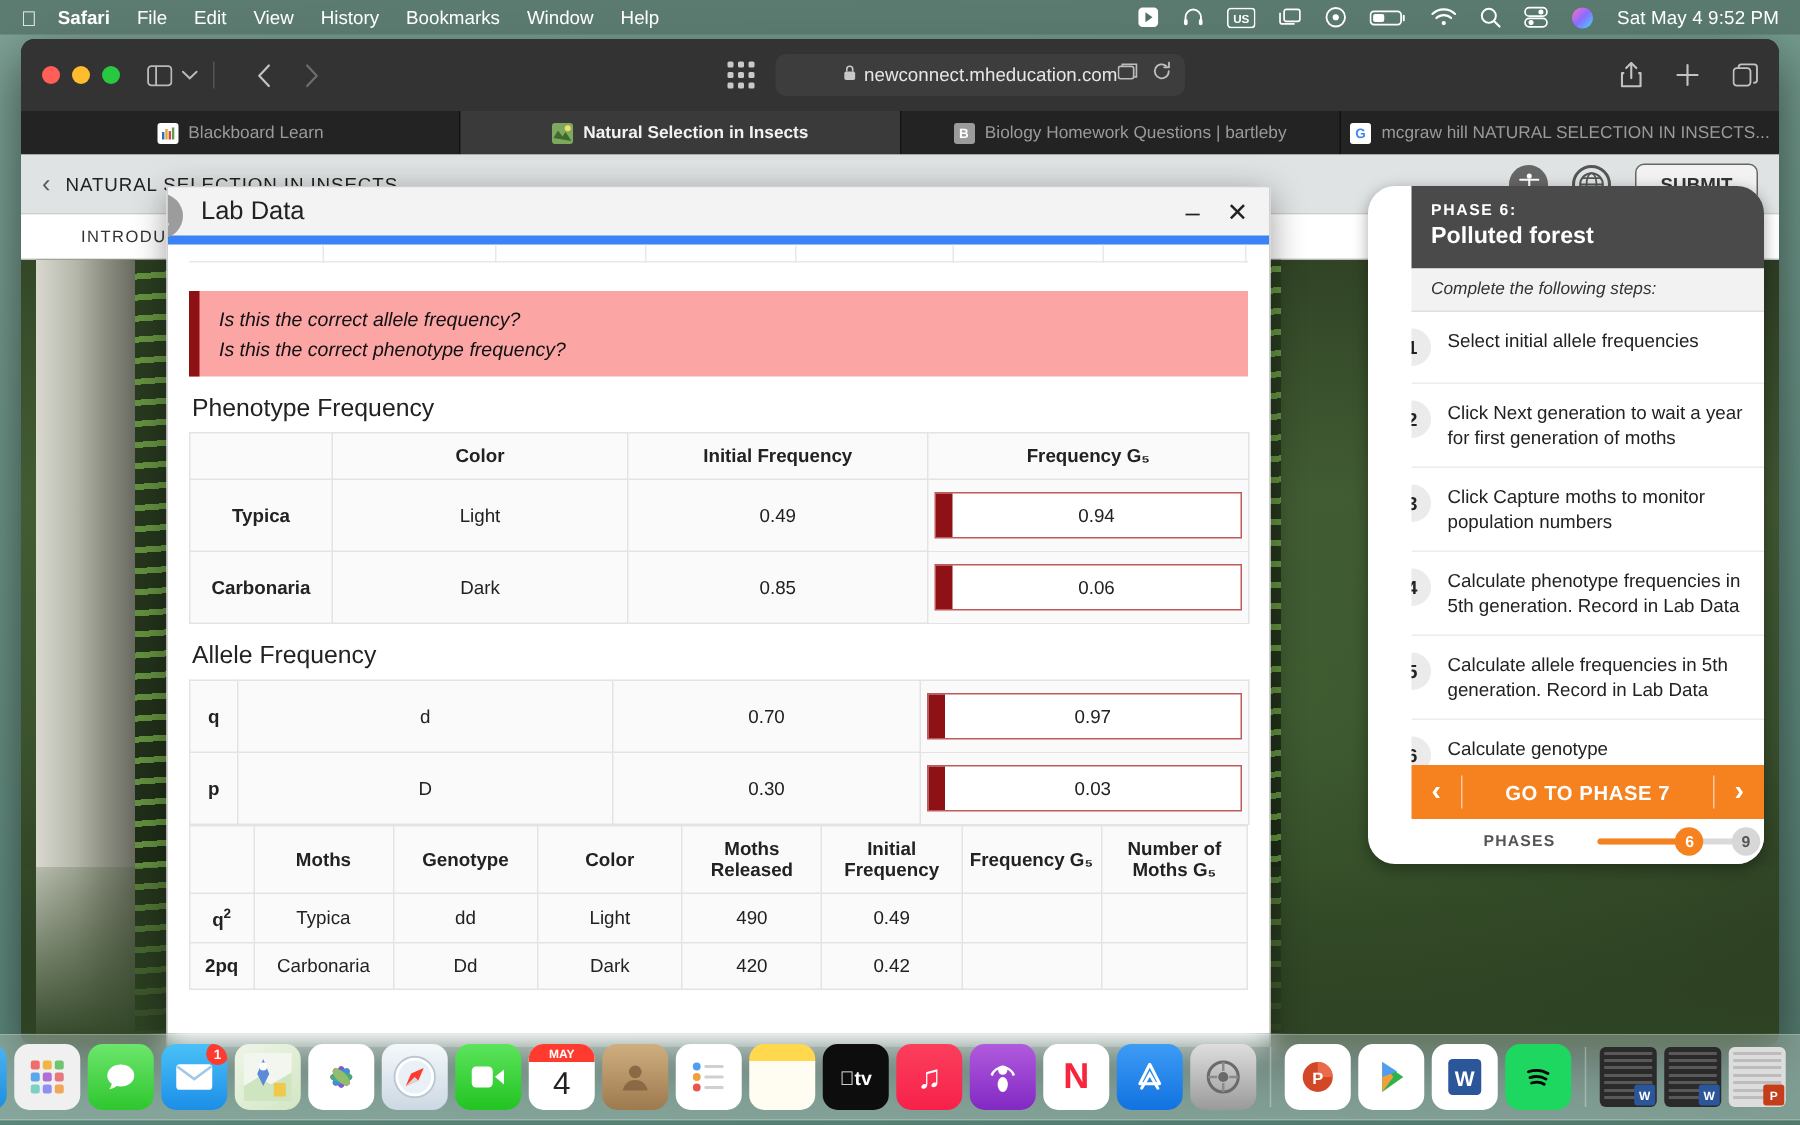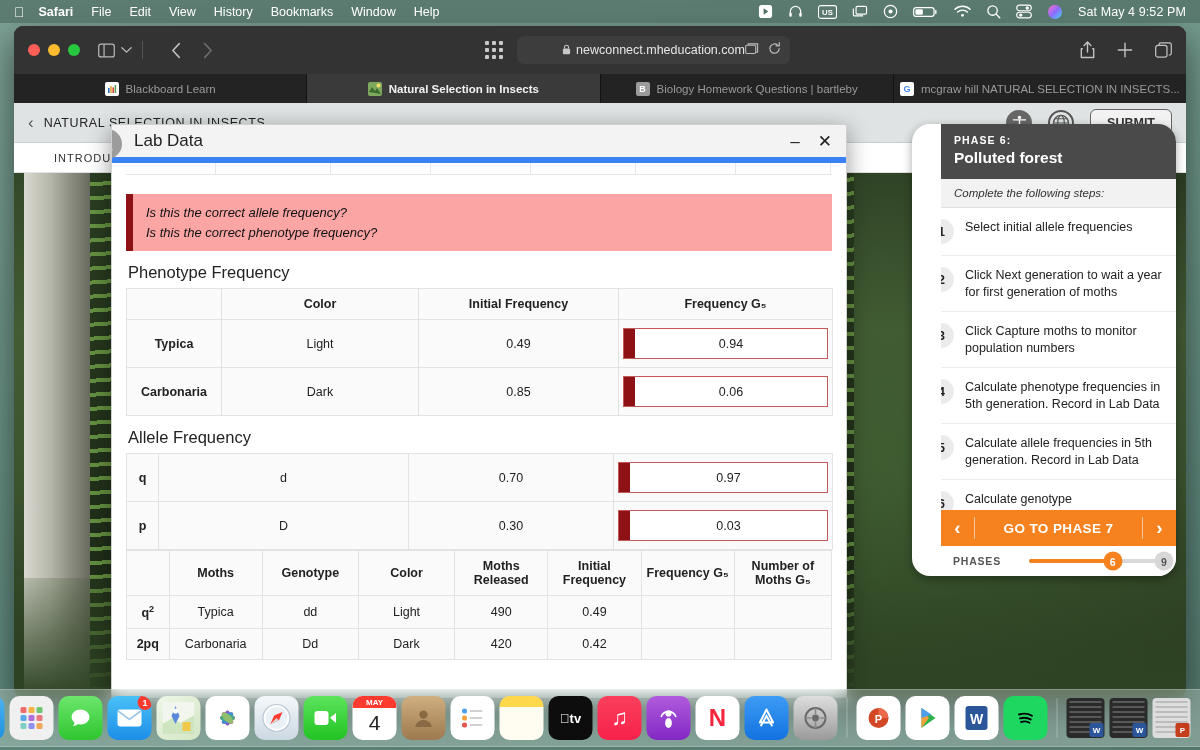--- a/index.html
+++ b/index.html
@@ -153,21 +153,21 @@
     flex: 0 0 25px; width: 25px; height: 25px; border-radius: 50%;
     background: #ebebeb; color: #222; font-size: 12.5px; font-weight: bold;
     display: flex; align-items: center; justify-content: center; margin-left: -22px;
   }
   .step-txt { font-size: 12.5px; line-height: 1.32; color: #222; }
   .phase-nav { background: #f5821f; display: flex; align-items: center; height: 36px; color: #fff; }
   .phase-nav .arrow { width: 34px; text-align: center; font-size: 19px; font-weight: bold; }
   .phase-nav .arrow.l { border-right: 1px solid rgba(255,255,255,.55); }
   .phase-nav .arrow.r { border-left: 1px solid rgba(255,255,255,.55); margin-left: auto; }
   .phase-nav .lbl { flex: 1; text-align: center; font-size: 13.5px; font-weight: bold; letter-spacing: .4px; }
-  .phase-foot { display: flex; align-items: center; gap: 28px; padding: 9px 12px; background: #fff; }
+  .phase-foot { display: flex; align-items: center; gap: 28px; padding: 9px 12px; background: #fff; margin-left: 36px; }
   .phase-foot .cap { font-size: 10.5px; letter-spacing: .8px; color: #555; font-weight: bold; }
   .track { flex: 1; height: 4px; background: #d9d9d9; border-radius: 2px; position: relative; }
   .track .fill { position: absolute; left: 0; top: 0; bottom: 0; width: 62%; background: #f5821f; border-radius: 2px; }
   .pin { position: absolute; top: 50%; transform: translate(-50%,-50%); width: 19px; height: 19px;
          border-radius: 50%; display: flex; align-items: center; justify-content: center;
          font-size: 10.5px; font-weight: bold; color: #fff; }
   .pin.cur { left: 62%; background: #f5821f; }
   .pin.end { left: 100%; background: #d7d7d7; color: #555; }
 
   

